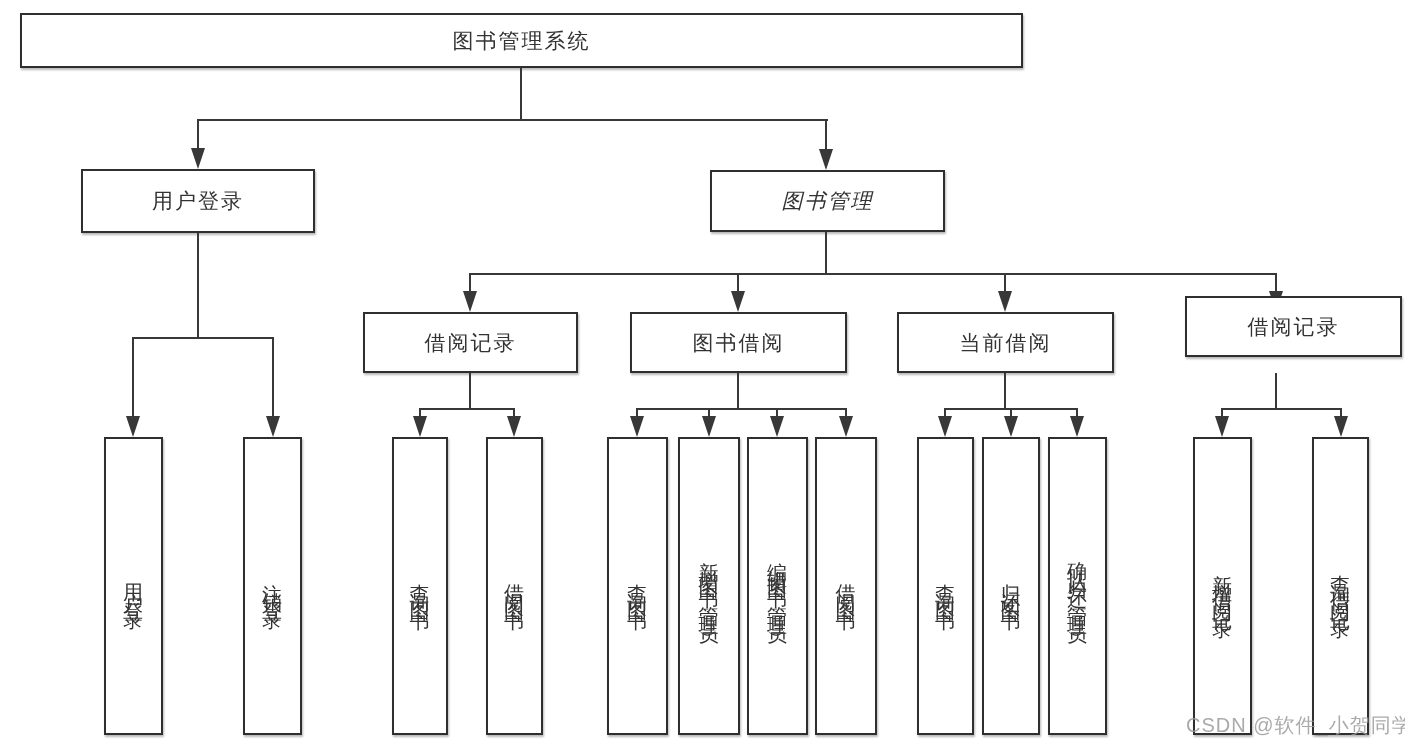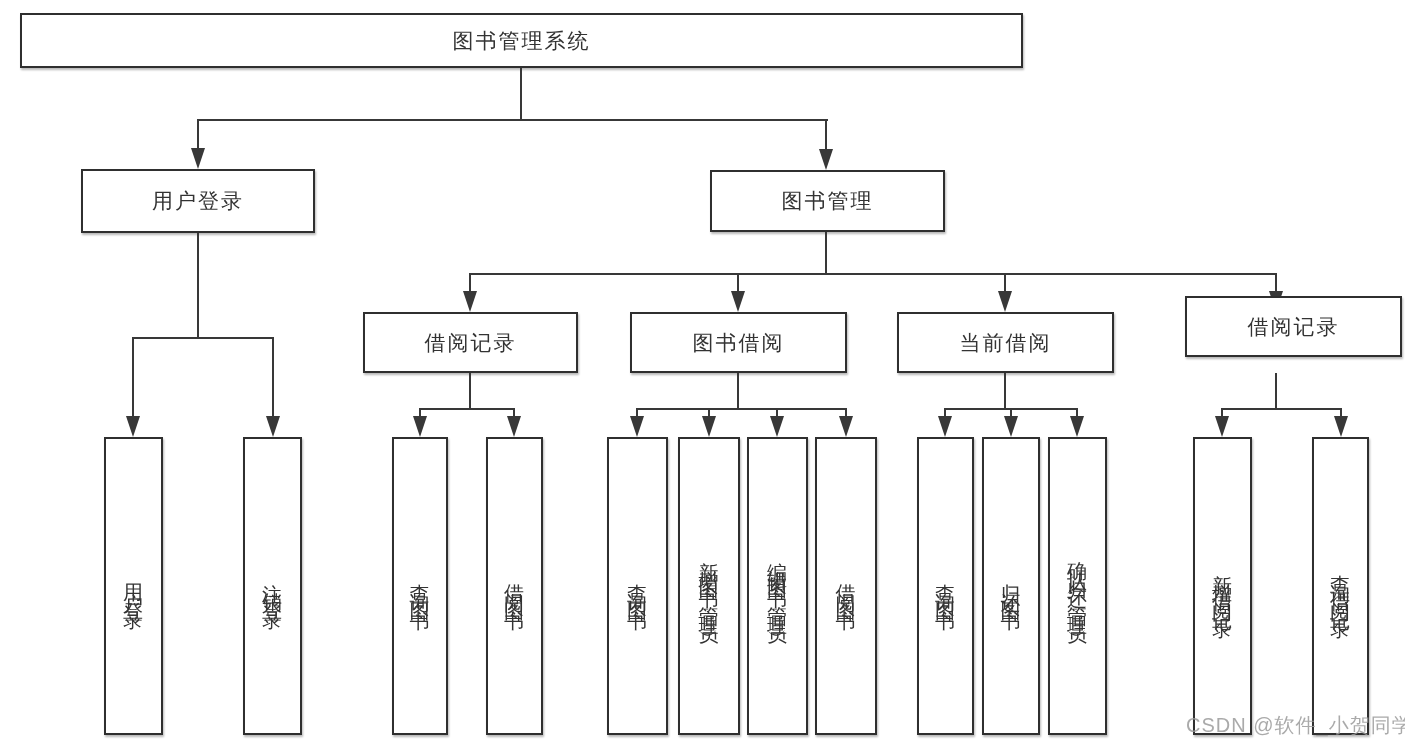--- a/index.html
+++ b/index.html
@@ -69,21 +69,21 @@
   <div class="vl" style="left:520px;top:68px;height:51px;"></div>
   <div class="hl" style="left:197px;top:119px;width:631px;"></div>
   <div class="vl" style="left:197px;top:119px;height:30px;"></div>
   <div class="arr" style="left:191px;top:148px;"></div>
   <div class="vl" style="left:825px;top:119px;height:30px;"></div>
   <div class="arr" style="left:819px;top:149px;"></div>
 
   <div class="node" style="left:81px;top:169px;width:234px;height:64px;">
     <span>用户登录</span>
   </div>
-  <div class="node" style="left:710px;top:170px;width:235px;height:62px;">
+  <div class="node" style="left:710px;top:170px;width:235px;height:62px;font-style:italic;">
     <span>图书管理</span>
   </div>
 
   <div class="vl" style="left:197px;top:233px;height:104px;"></div>
   <div class="hl" style="left:132px;top:337px;width:142px;"></div>
   <div class="vl" style="left:132px;top:337px;height:79px;"></div>
   <div class="arr" style="left:126px;top:416px;"></div>
   <div class="vl" style="left:272px;top:337px;height:79px;"></div>
   <div class="arr" style="left:266px;top:416px;"></div>
 

